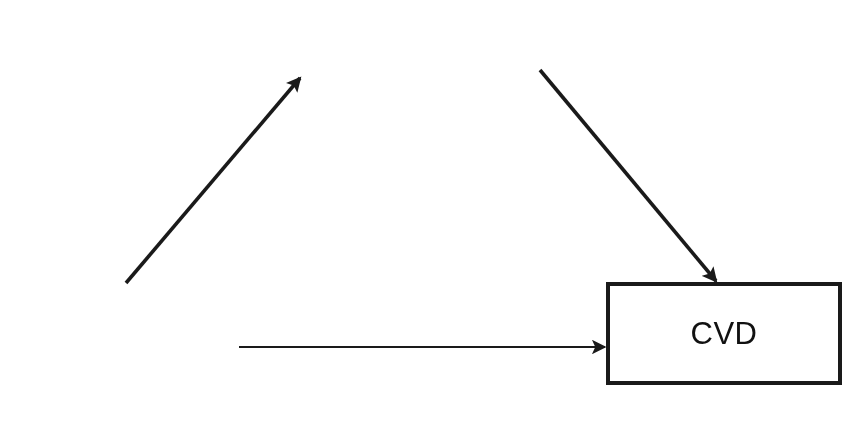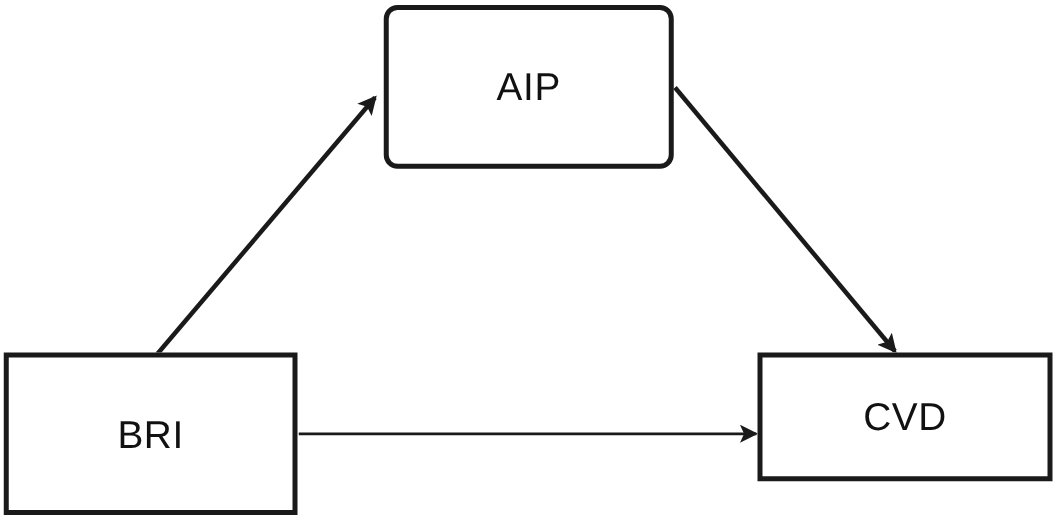--- a/index.html
+++ b/index.html
@@ -90,25 +90,19 @@
       </marker>
     </defs>
 
     <line x1="126" y1="283" x2="300" y2="78" stroke="#1a1a1a" stroke-width="3.6" stroke-linecap="butt" marker-end="url(#arrow-thick)"></line>
 
     <line x1="540" y1="70" x2="716" y2="281" stroke="#1a1a1a" stroke-width="3.6" stroke-linecap="butt" marker-end="url(#arrow-thick)"></line>
 
     <line x1="239" y1="347" x2="605" y2="347" stroke="#1a1a1a" stroke-width="2.2" stroke-linecap="butt" marker-end="url(#arrow-thin)"></line>
   </svg>
 
-  <div class="node-box" id="node-aip">
-    <span class="node-label">AIP</span>
-  </div>
 
-  <div class="node-box" id="node-bri">
-    <span class="node-label">BRI</span>
-  </div>
 
   <div class="node-box" id="node-cvd">
     <span class="node-label">CVD</span>
   </div>
 
 </div>
 
 </body></html>

